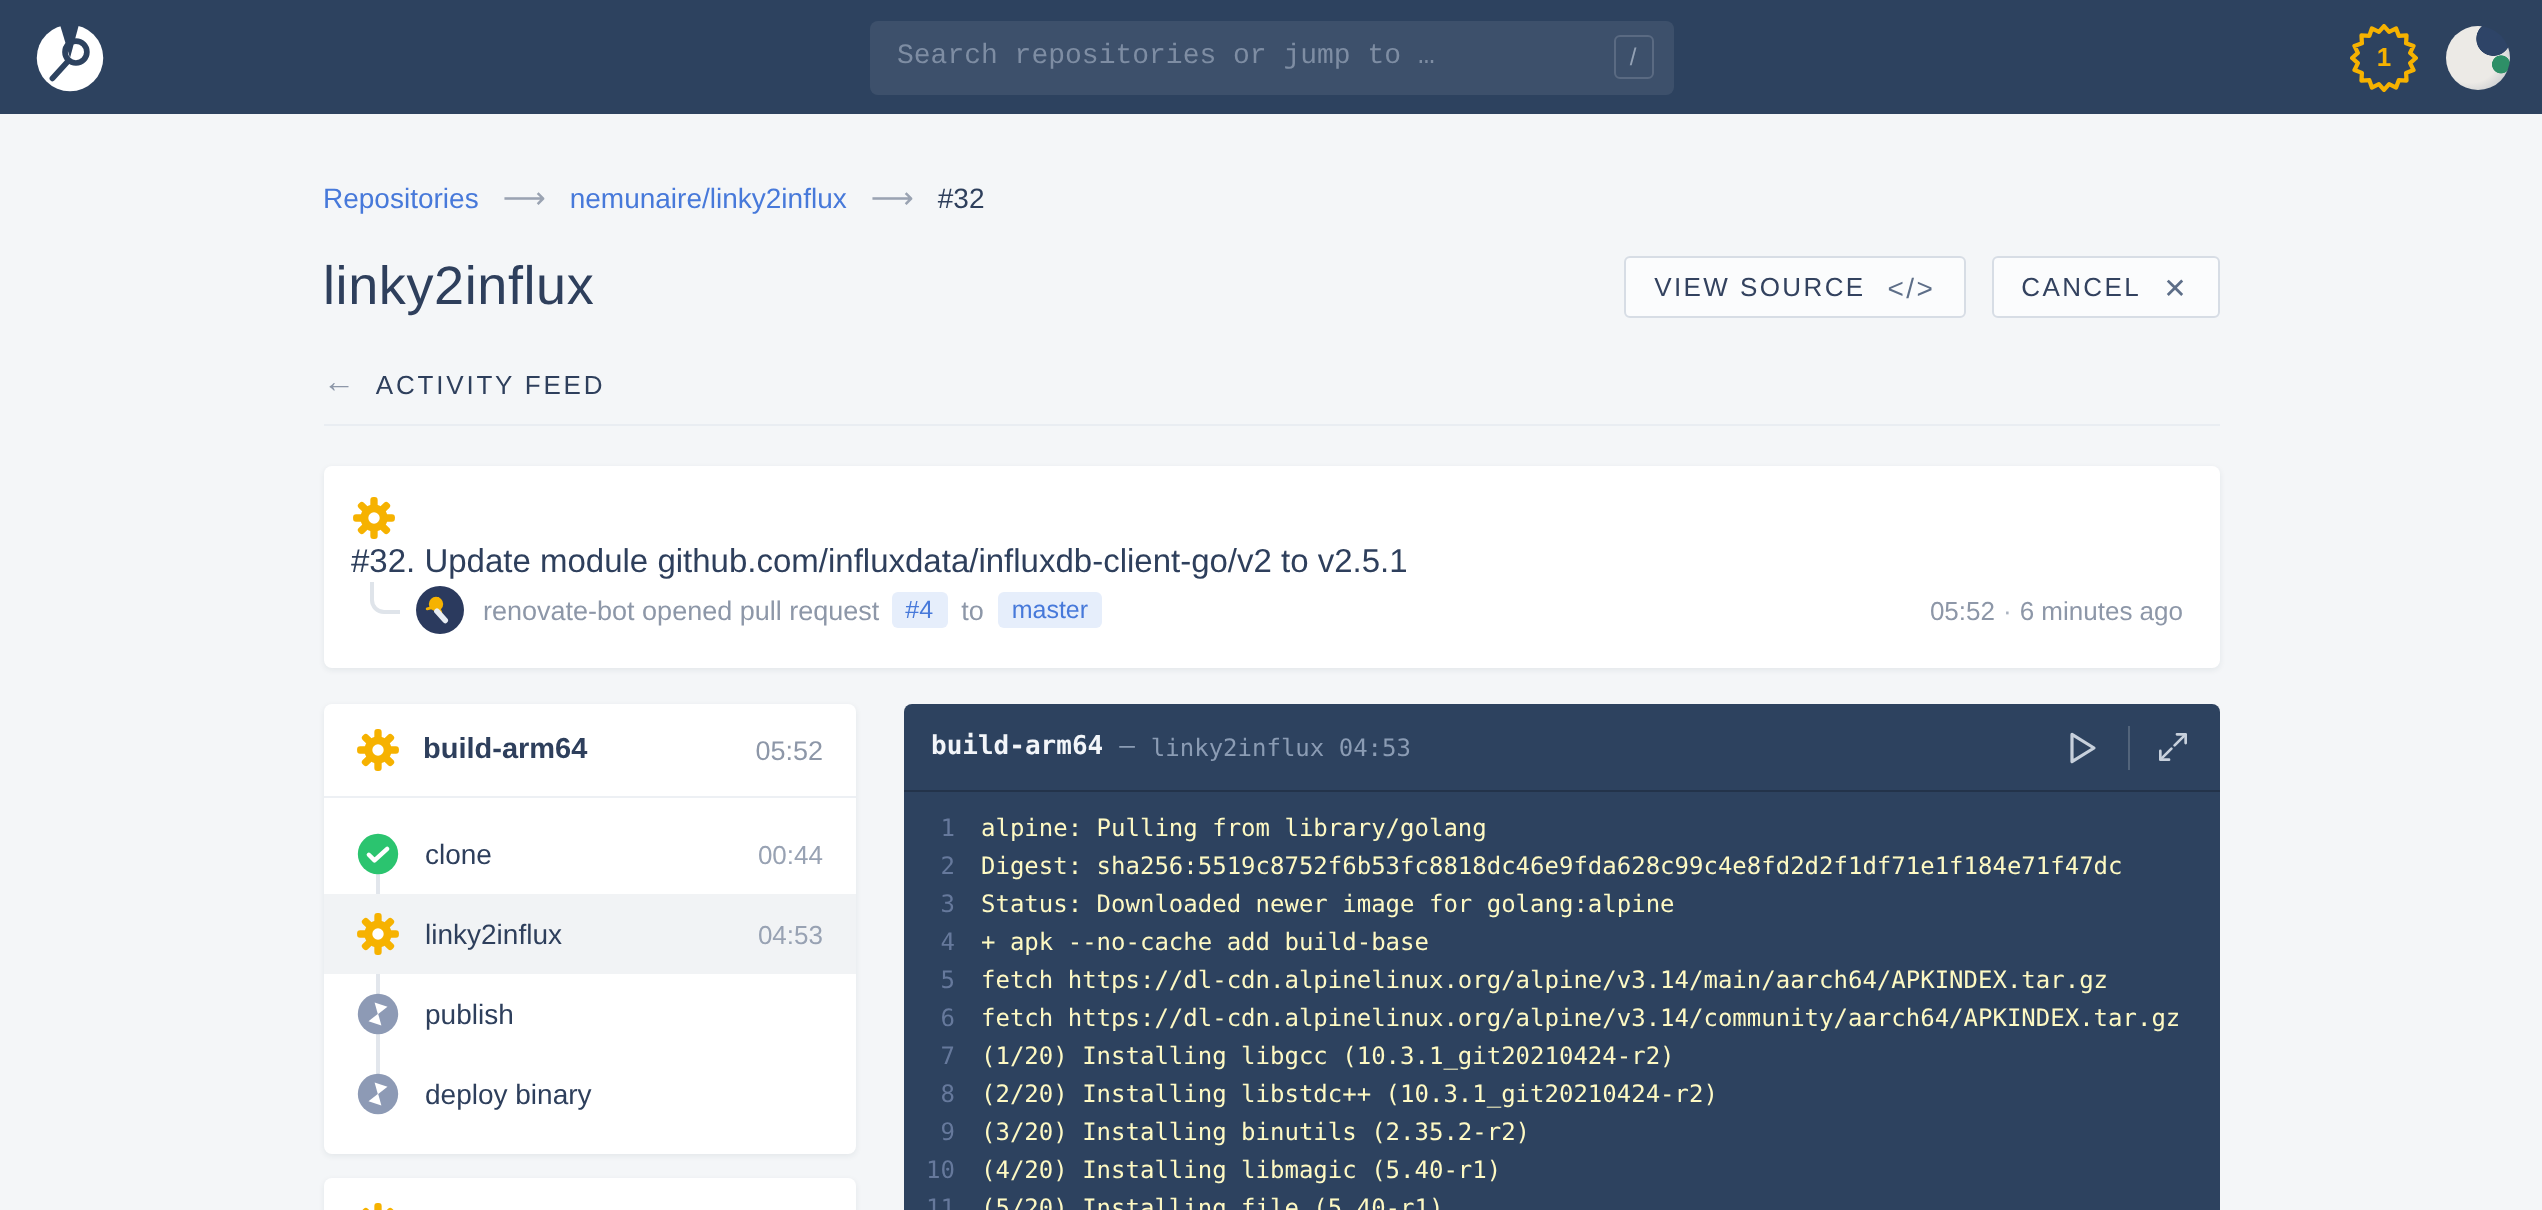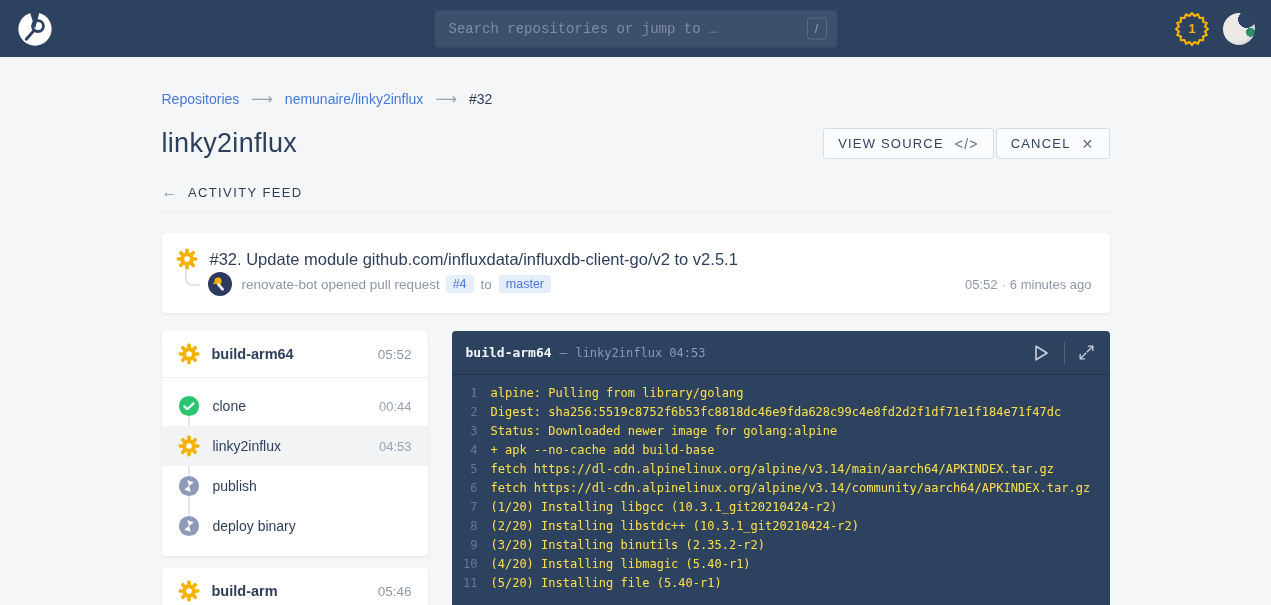--- a/index.html
+++ b/index.html
@@ -43,38 +43,38 @@
       radial-gradient(circle at 38% 42%, #eceae6 0 55%, #b3b9c0 100%);
   }
   
   .content{ width:948px; margin:0 auto; }
   .breadcrumb{ margin-top:33px; display:flex; align-items:center; gap:12px; font-size:14px; }
   .breadcrumb a{ color:var(--link); text-decoration:none; cursor:pointer; }
   .breadcrumb .arrow{ color:#9aa3b2; font-size:15px; }
   .breadcrumb .last{ color:var(--navy); }
   .title-row{ margin-top:20px; display:flex; align-items:center; justify-content:space-between; }
   .page-title{ font-size:27px; font-weight:400; color:var(--navy); letter-spacing:.3px; }
-  .btns{ display:flex; gap:2px; }
+  .btns{ display:flex; gap:13px; }
   .btn{
     display:flex; align-items:center; gap:11px; height:31px; padding:0 14px;
     border:1px solid #d7dde5; border-radius:3px; background:#fbfcfd;
     font-size:13px; letter-spacing:1.2px; color:#33425f; cursor:pointer;
     font-family:"Liberation Sans",sans-serif;
   }
   .btn .bicon{ color:#5d6e88; font-size:14px; display:flex; align-items:center; }
   .feed-link{ margin-top:24px; display:flex; align-items:center; gap:9px;
     font-size:13px; letter-spacing:1.4px; color:var(--navy); cursor:pointer; width:max-content;}
   .feed-link .arrow{ color:#8d97a8; font-size:16px; }
   .hr{ margin-top:11px; border-bottom:1px solid #e9edf2; }
   
   .feed-card{
     margin-top:20px; background:#fff; border-radius:4px; padding:15px 18px 17px 14px;
     box-shadow:0 1px 3px rgba(25,45,70,.08); cursor:pointer;
   }
-  .feed-row1{ display:flex; align-items:center; gap:12px; }
+  .feed-row1{ display:flex; gap:2px;flex-direction:column; }
   .feed-title{ font-size:16.5px; color:var(--navy); }
   .feed-row2{ display:flex; align-items:center; margin-top:2px; font-size:13.5px; color:var(--gray);text-align:center; }
   .elbow{ width:15px; height:16px; border-left:2px solid #dfe4ea; border-bottom:2px solid #dfe4ea;
     border-bottom-left-radius:7px; margin:-4px 8px 8px 9px; }
   .feed-row2 .txt{ margin:0 6px 0 10px; }
   .pill{ background:var(--badge-bg); color:var(--link); border-radius:3px; padding:2px 7px; font-size:12.5px; cursor:pointer; }
   .pill + .to{ margin:0 7px; }
   .feed-time{ margin-left:auto; color:var(--gray); font-size:13px; }
   .feed-time .dot{ margin:0 4px; color:#aab2bf; }
   
@@ -102,21 +102,21 @@
   .console-head{ display:flex; align-items:center; height:44px; padding:0 14px; border-bottom:1px solid rgba(0,0,0,.22); }
   .con-name{ font-weight:bold; font-size:13px; color:#f2f5f9; }
   .con-sep{ color:#8b9cb4; font-size:13px; margin:0 8px; }
   .con-step{ color:#8b9cb4; font-size:12px; }
   .con-actions{ margin-left:auto; display:flex; align-items:center; gap:12px; color:#c7d0dc; }
   .con-actions .vdiv{ width:1px; height:22px; background:rgba(255,255,255,.18); }
   .con-btn{ cursor:pointer; display:flex; align-items:center; }
   .console-body{ padding:9px 0 0; }
   .line{ display:flex; line-height:19px; font-size:12px; white-space:pre; }
   .line .ln{ width:26px; text-align:right; color:#66799c; flex:none; }
-  .line .tx{ padding-left:13px; color:#fde047; }
+  .line .tx{ padding-left:13px; color:#fef9c3; }
 </style>
 </head>
 <body>
 
 <svg width="0" height="0" style="position:absolute">
   <defs>
     <g id="gear">
       <g fill="#f6b200">
         <circle cx="12" cy="12" r="7.4"></circle>
         <g>

